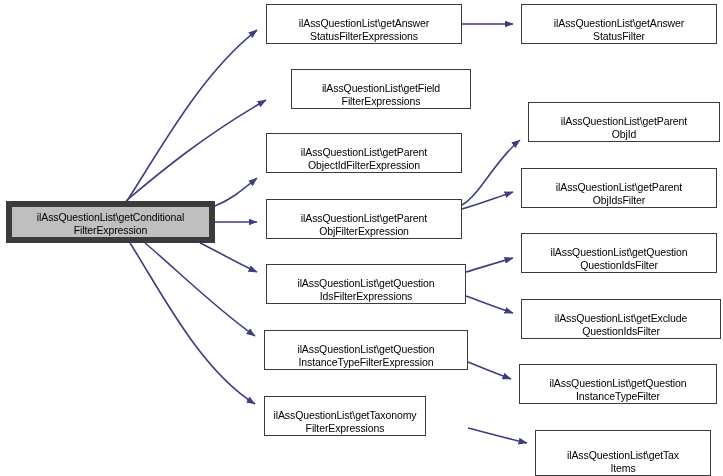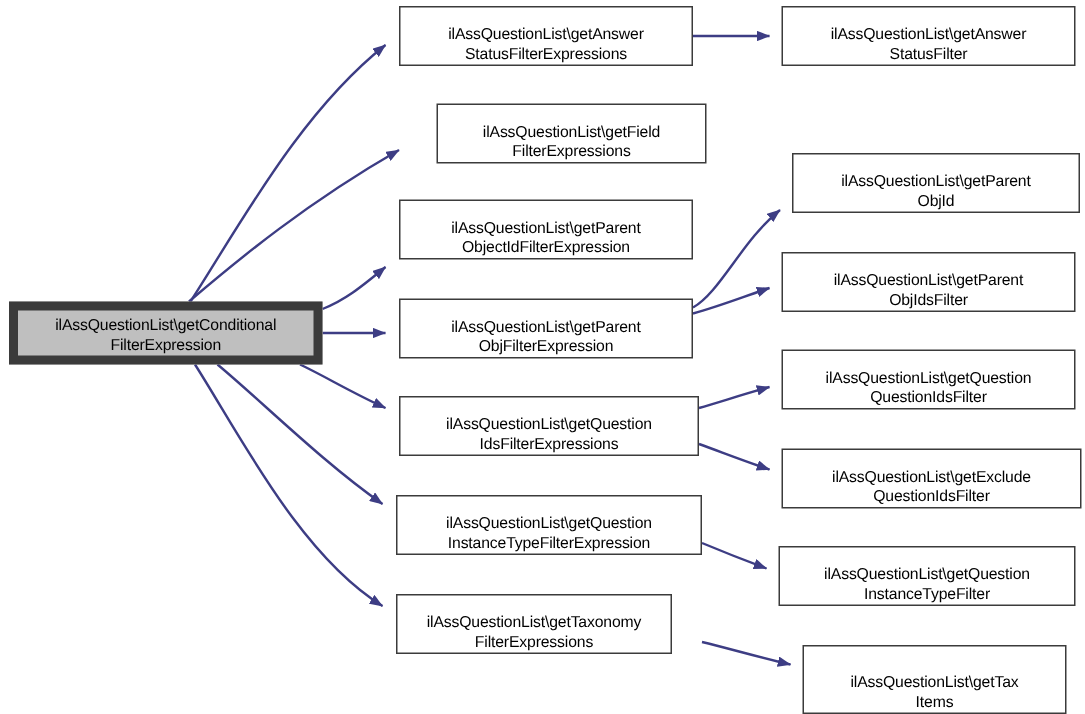--- a/index.html
+++ b/index.html
@@ -85,21 +85,21 @@
       <div class="node" style="left: 275px; top: 69px; width: 180px; height: 40px; background: rgb(255, 255, 255); border-color: rgb(59, 59, 59); color: rgb(0, 0, 0); margin-left: 16px;"><span class="node-label">ilAssQuestionList\getField
 FilterExpressions</span></div>
       <div class="node" style="left: 266px; top: 133px; width: 196px; height: 40px; background: rgb(255, 255, 255); border-color: rgb(59, 59, 59); color: rgb(0, 0, 0);"><span class="node-label">ilAssQuestionList\getParent
 ObjectIdFilterExpression</span></div>
       <div class="node" style="left: 266px; top: 199px; width: 196px; height: 40px; background: rgb(255, 255, 255); border-color: rgb(59, 59, 59); color: rgb(0, 0, 0);"><span class="node-label">ilAssQuestionList\getParent
 ObjFilterExpression</span></div>
       <div class="node" style="left: 266px; top: 264px; width: 200px; height: 40px; background: rgb(255, 255, 255); border-color: rgb(59, 59, 59); color: rgb(0, 0, 0);"><span class="node-label">ilAssQuestionList\getQuestion
 IdsFilterExpressions</span></div>
       <div class="node" style="left: 264px; top: 330px; width: 204px; height: 40px; background: rgb(255, 255, 255); border-color: rgb(59, 59, 59); color: rgb(0, 0, 0);"><span class="node-label">ilAssQuestionList\getQuestion
 InstanceTypeFilterExpression</span></div>
-      <div class="node" style="left: 264px; top: 396px; width: 184px; height: 40px; background: rgb(255, 255, 255); border-color: rgb(59, 59, 59); color: rgb(0, 0, 0);"><span class="node-label">ilAssQuestionList\getTaxonomy
+      <div class="node" style="left: 264px; top: 396px; width: 162px; height: 40px; background: rgb(255, 255, 255); border-color: rgb(59, 59, 59); color: rgb(0, 0, 0);"><span class="node-label">ilAssQuestionList\getTaxonomy
 FilterExpressions</span></div>
       <div class="node" style="left: 521px; top: 4px; width: 196px; height: 40px; background: rgb(255, 255, 255); border-color: rgb(59, 59, 59); color: rgb(0, 0, 0);"><span class="node-label">ilAssQuestionList\getAnswer
 StatusFilter</span></div>
       <div class="node" style="left: 528px; top: 102px; width: 192px; height: 40px; background: rgb(255, 255, 255); border-color: rgb(59, 59, 59); color: rgb(0, 0, 0);"><span class="node-label">ilAssQuestionList\getParent
 ObjId</span></div>
       <div class="node" style="left: 521px; top: 168px; width: 196px; height: 40px; background: rgb(255, 255, 255); border-color: rgb(59, 59, 59); color: rgb(0, 0, 0);"><span class="node-label">ilAssQuestionList\getParent
 ObjIdsFilter</span></div>
       <div class="node" style="left: 521px; top: 233px; width: 196px; height: 40px; background: rgb(255, 255, 255); border-color: rgb(59, 59, 59); color: rgb(0, 0, 0);"><span class="node-label">ilAssQuestionList\getQuestion
 QuestionIdsFilter</span></div>
       <div class="node" style="left: 521px; top: 299px; width: 200px; height: 40px; background: rgb(255, 255, 255); border-color: rgb(59, 59, 59); color: rgb(0, 0, 0);"><span class="node-label">ilAssQuestionList\getExclude

